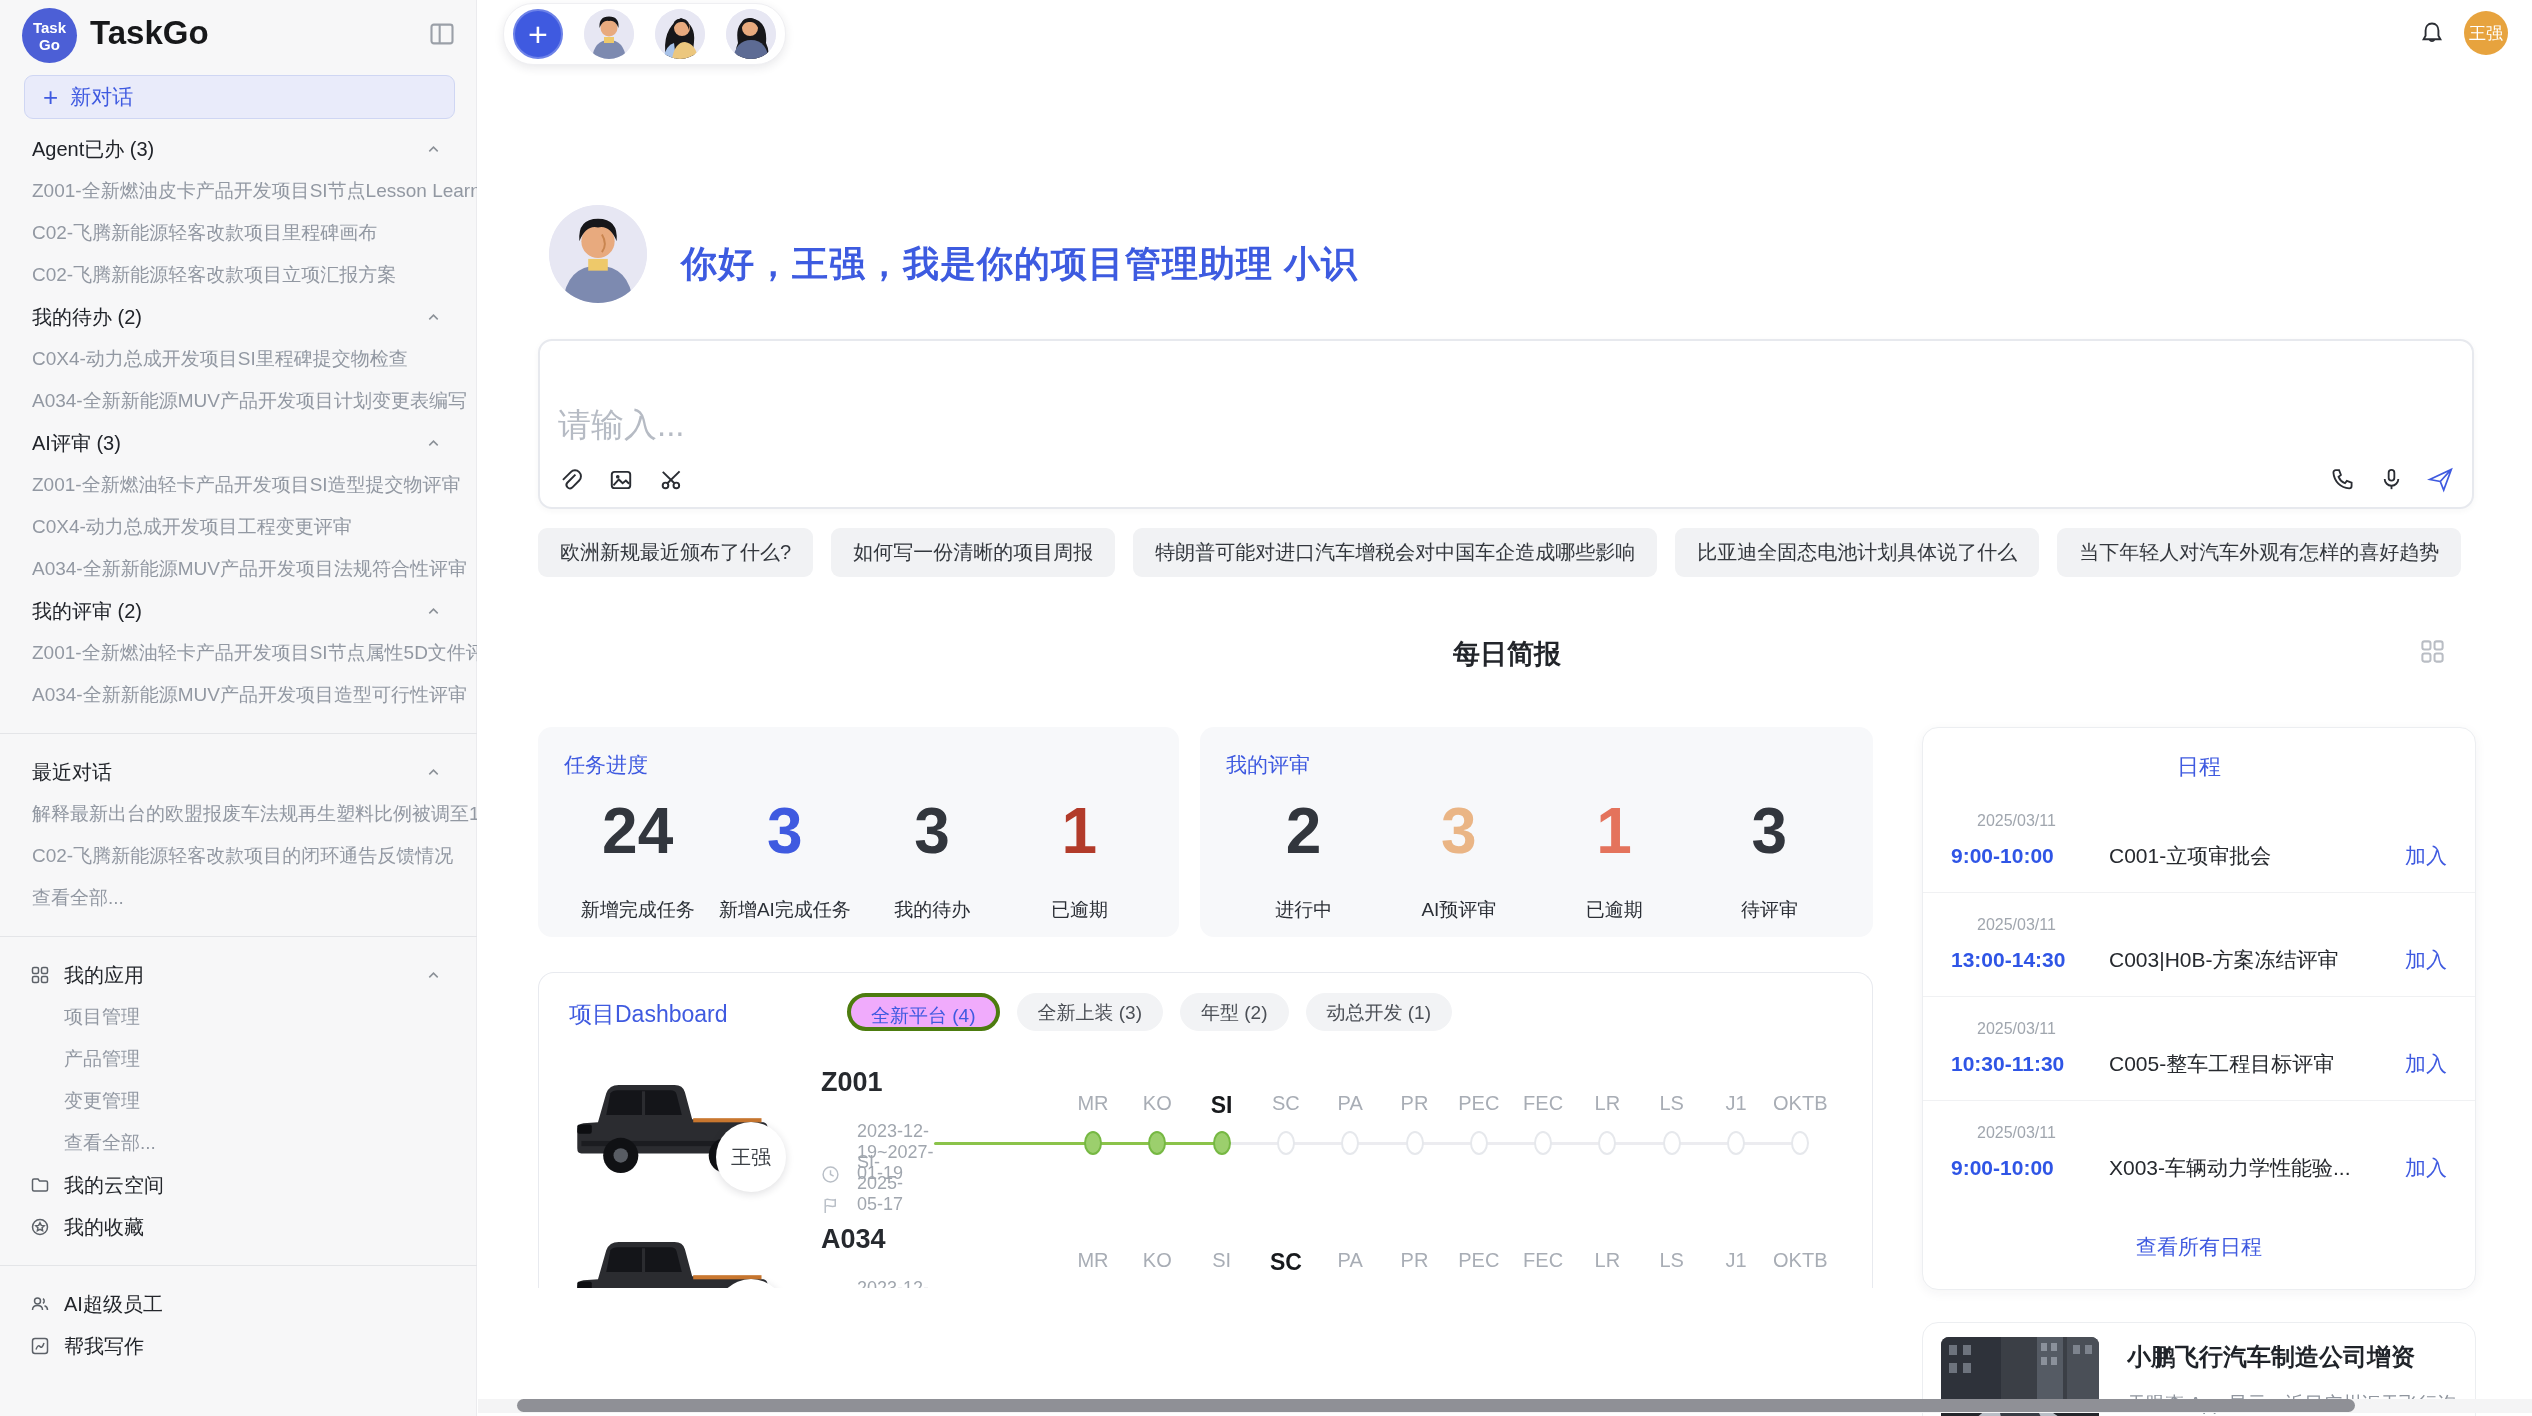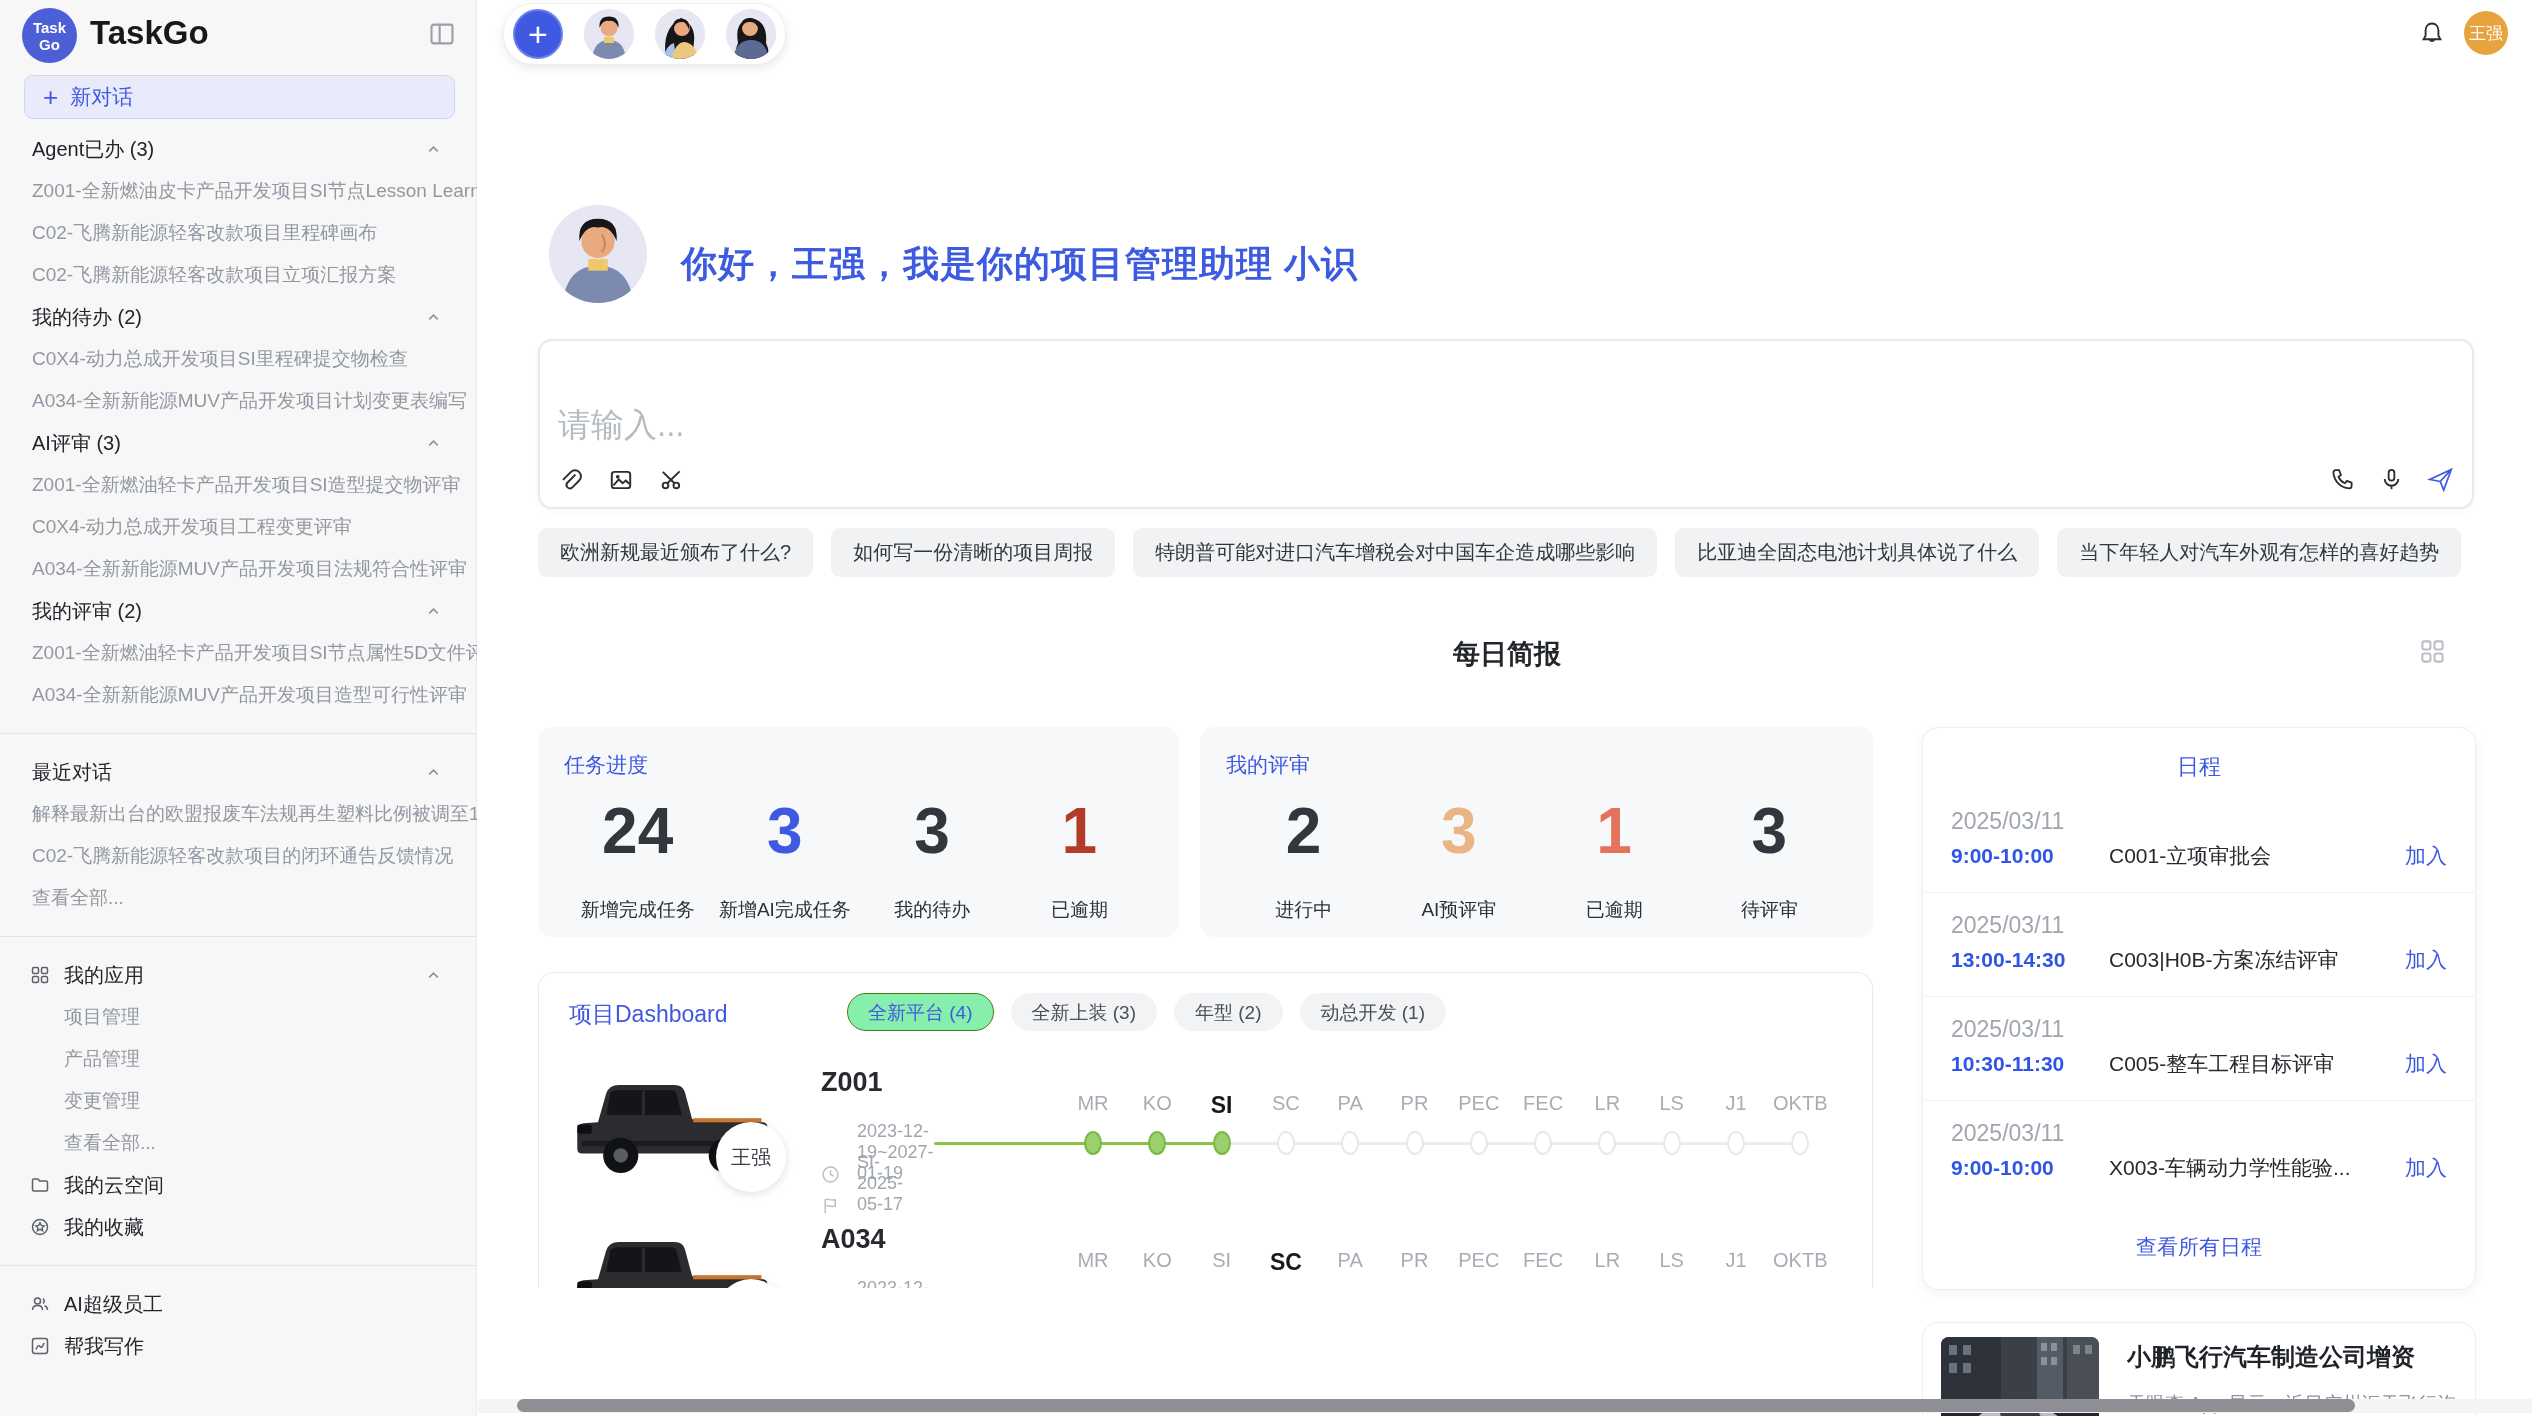--- a/index.html
+++ b/index.html
@@ -72,40 +72,40 @@
   .stat-col{flex:1;text-align:center;}
   .stat-val{font-size:64px;line-height:72px;font-weight:600;}
   .stat-lbl{margin-top:30px;font-size:19px;color:#2b2f36;}
   
   .dashboard{position:absolute;left:538px;top:972px;width:1335px;height:316px;background:#fff;
              border:1px solid #e8eaef;border-radius:16px 16px 0 0;border-bottom:none;box-sizing:border-box;overflow:hidden;}
   .dash-title{position:absolute;left:30px;top:26px;font-size:23px;color:#3f5ae0;}
   .dash-tabs{position:absolute;left:308px;top:20px;display:flex;gap:17px;}
   .dtab{height:38px;line-height:38px;border-radius:19px;padding:0 20px;font-size:19px;background:#f2f3f5;
         color:#4b4f56;border:1px solid #f2f3f5;white-space:nowrap;cursor:pointer;box-sizing:border-box;}
-  .dtab.active{background:#86efac;border:1px solid #4d7c0f;color:#3f5ae0;}
+  .dtab.active{background:#f0abfc;border:4px solid #4d7c0f;color:#3f5ae0;}
   .truck{position:absolute;left:30px;width:207px;height:137px;}
   .owner-badge{position:absolute;left:177px;width:70px;height:70px;border-radius:50%;background:#fff;
                box-shadow:0 2px 8px rgba(30,30,40,.14);display:flex;align-items:center;justify-content:center;
                font-size:20px;color:#3c4046;}
   .proj-name{position:absolute;left:282px;font-size:27px;font-weight:700;color:#26292e;}
   .proj-meta{position:absolute;left:282px;display:flex;align-items:flex-end;gap:17px;font-size:18px;color:#a0a6ae;}
   .ms-label{position:absolute;width:90px;text-align:center;font-size:20px;color:#a8adb5;}
   .ms-label.active{font-size:23px;font-weight:700;color:#17191c;}
   .ms-seg{position:absolute;height:3px;border-radius:2px;}
   .ms-dot{position:absolute;width:18px;height:24px;border-radius:50%;box-sizing:border-box;background:#fff;border:2px solid #e6e8ec;}
   .ms-dot.done{background:#9ccf6d;border-color:#76b843;}
   .ms-dot.risk{background:#f6ddd5;border-color:#e0715b;}
   
   .schedule{position:absolute;left:1922px;top:727px;width:554px;height:563px;background:#fff;
             border:1px solid #eceef1;border-radius:16px;box-sizing:border-box;box-shadow:0 3px 12px rgba(40,40,60,.05);}
   .sch-title{margin:24px 0 7px;text-align:center;font-size:22px;color:#3f5ae0;}
   .sch-item{height:104px;box-sizing:border-box;padding:20px 28px 0;border-bottom:1px solid #f0f1f3;}
   .sch-item:last-of-type{border-bottom:none;}
-  .sch-date{font-size:23px;color:#a0a6ae;line-height:24px;}
+  .sch-date{font-size:16px;color:#a0a6ae;line-height:24px;margin-left:26px;}
   .sch-row{display:flex;align-items:center;margin-top:9px;}
   .sch-time{width:158px;font-size:21px;font-weight:700;color:#2f55e6;}
   .sch-name{flex:1;font-size:21px;color:#26292e;white-space:nowrap;overflow:hidden;}
   .sch-join{font-size:21px;color:#3f5ae0;cursor:pointer;margin-left:12px;}
   .sch-viewall{margin-top:28px;text-align:center;font-size:21px;color:#3f5ae0;cursor:pointer;}
   .news{position:absolute;left:1922px;top:1322px;width:554px;height:160px;background:#fff;
         border:1px solid #eceef1;border-radius:16px;box-sizing:border-box;padding:14px 18px;display:flex;}
   .news-img{width:158px;height:112px;border-radius:8px;overflow:hidden;flex:none;}
   .news-txt{margin-left:28px;overflow:hidden;}
   .news-title{font-size:24px;font-weight:700;color:#1f2329;margin-top:4px;white-space:nowrap;}

